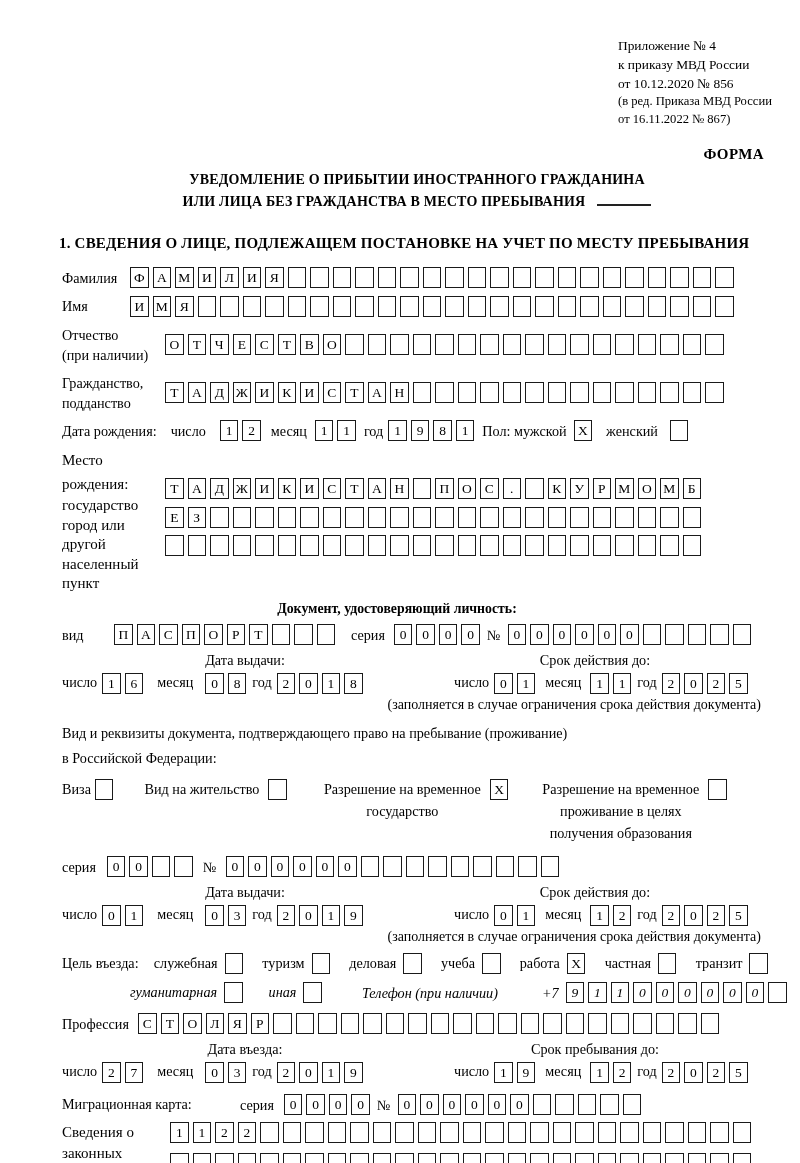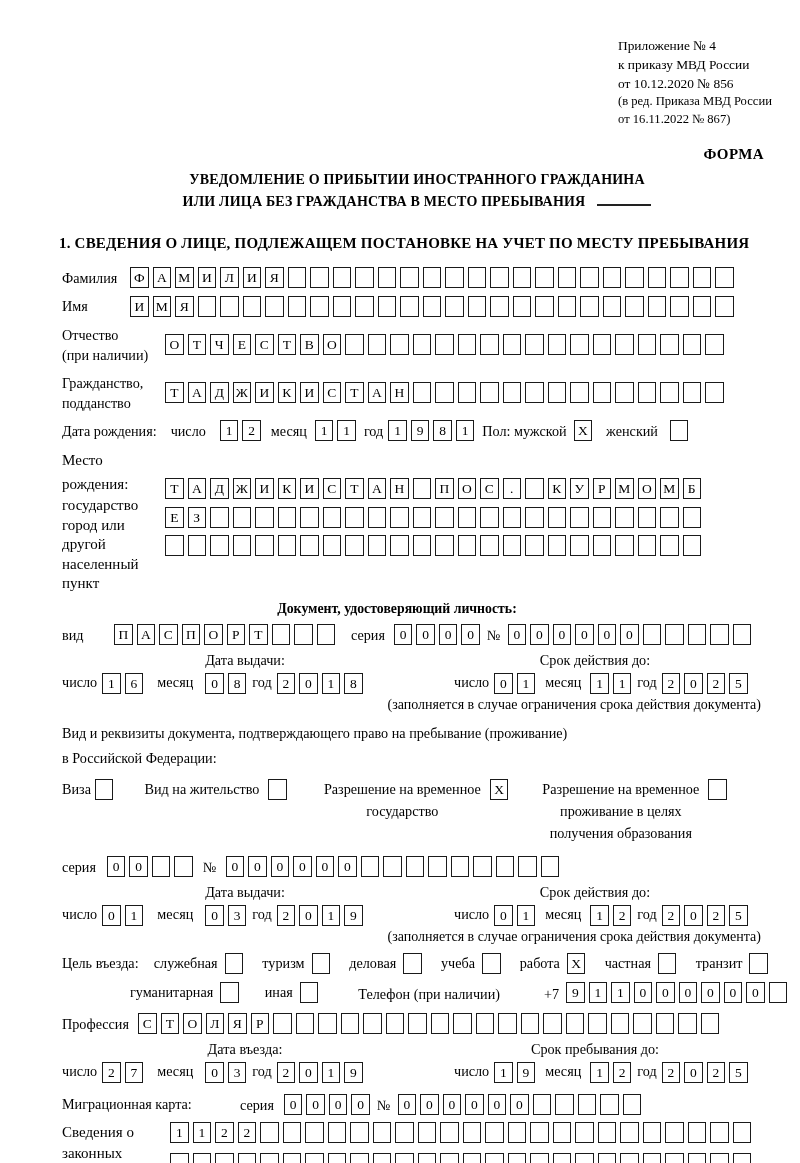--- a/index.html
+++ b/index.html
@@ -39,21 +39,21 @@
   .intro{font-size:14.2px;line-height:1.7;}
   
   .optsrow{display:flex;align-items:flex-start;margin:8px 0 12px 0;}
   .opt{display:flex;align-items:flex-start;}
   .optline{font-size:14.2px;text-align:center;line-height:1.55;}
   .opt .cellrow{margin-left:9px;margin-top:1px;}
   
   .purpose{display:flex;align-items:flex-start;justify-content:space-between;margin:6px 0 8px 0;}
   .popt{display:flex;align-items:flex-start;white-space:nowrap;}
   .popt .cellrow{margin-left:7px;}
-  .purpose2{display:flex;align-items:flex-end;margin:2px 0 10px 68px;}
+  .purpose2{display:flex;align-items:center;margin:2px 0 10px 68px;font-style:italic;}
   
   .reps{display:flex;margin-top:4px;}
   .reps .lblcol div{line-height:21.5px;}
   .reps .stack > .cellrow{margin-bottom:10px;}
 </style>
 </head>
 <body>
 
 <div class="page">
 

